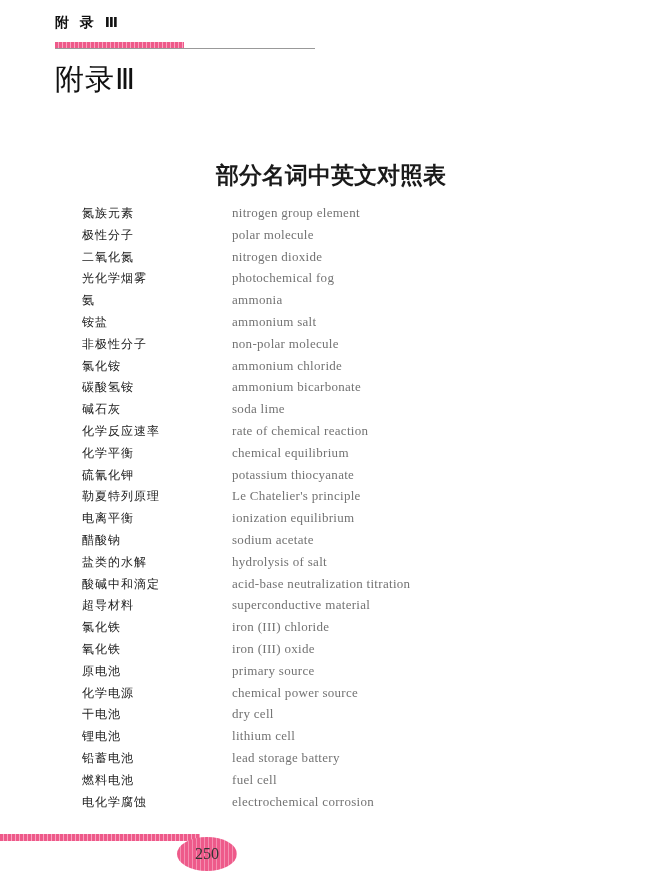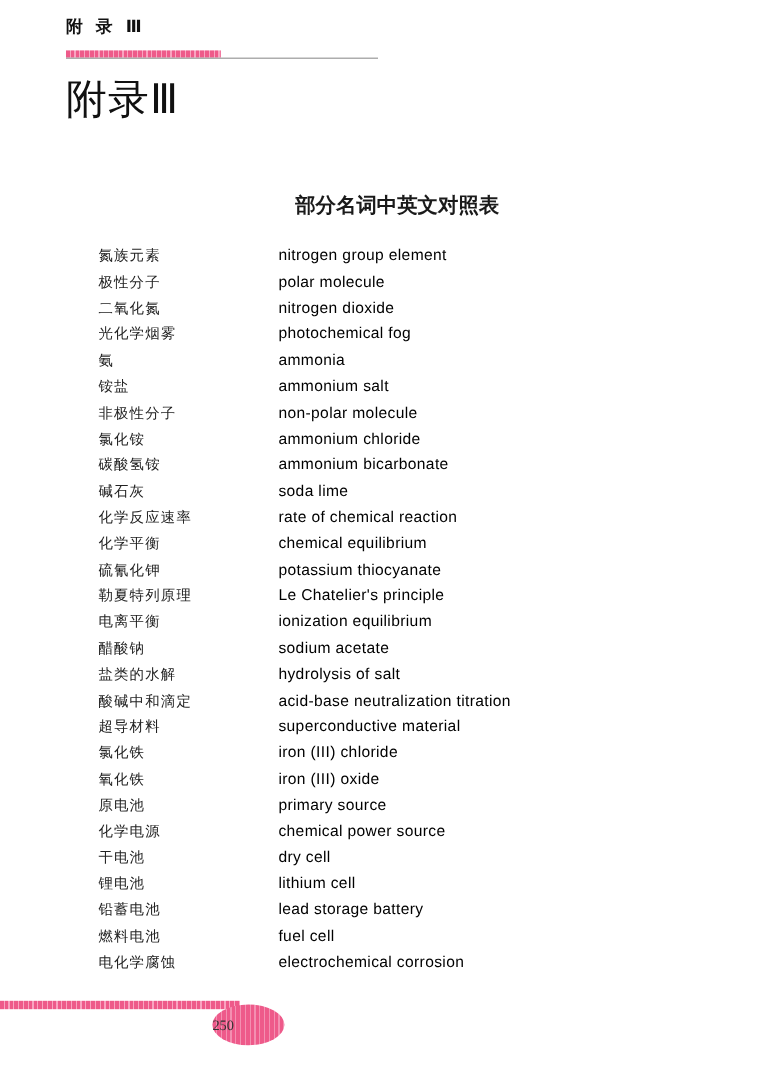--- a/index.html
+++ b/index.html
@@ -1,32 +1,32 @@
 <!DOCTYPE html>
 <html><head>
 <meta charset="utf-8">
 <style>
   html,body{margin:0;padding:0;background:#fff;}
   body{width:650px;height:893px;position:relative;overflow:hidden;font-family:"DejaVu Serif",serif;color:#1a1a1a;}
   .hdr-label{position:absolute;left:55px;top:14px;font-family:"DejaVu Sans",sans-serif;font-size:14px;font-weight:bold;letter-spacing:3px;color:#111;}
   .hdr-bar{position:absolute;left:55px;top:42px;width:129px;height:6px;
     background:repeating-linear-gradient(90deg,#ee5a8a 0 3px,#f9a3c0 3px 4px);}
   .hdr-line{position:absolute;left:55px;top:48px;width:260px;height:1px;background:#999;}
-  .big-title{position:absolute;left:55px;top:60px;font-family:"DejaVu Sans",sans-serif;font-size:34px;color:#111;letter-spacing:1px;}
-  .sub-title{position:absolute;left:0;width:650px;top:160px;text-align:center;font-size:17px;font-weight:bold;padding-left:0;}
+  .big-title{position:absolute;left:55px;top:60px;font-family:"DejaVu Sans",sans-serif;font-size:29px;color:#111;letter-spacing:1px;}
+  .sub-title{position:absolute;left:0;width:650px;top:160px;text-align:center;font-size:23px;font-weight:bold;padding-left:0;}
   .sub-title span{display:inline-block;margin-left:0;position:relative;left:0;}
   .rows{position:absolute;left:82px;top:205px;}
   .row{height:21.8px;display:flex;font-size:12px;}
   .zh{width:150px;color:#222;letter-spacing:1px;}
-  .en{font-family:Liberation Sans, sans-serif;font-size:13px;color:#000000;letter-spacing:0.3px;}
+  .en{font-family:Liberation Serif, serif;font-size:13px;color:#737373;letter-spacing:0.3px;}
   .foot-bar{position:absolute;left:0;top:834px;width:200px;height:7px;
     background:repeating-linear-gradient(90deg,#ee5a8a 0 3px,#f9a3c0 3px 4px);}
   .page-oval{position:absolute;left:177px;top:837px;width:60px;height:34px;border-radius:50%;
     background:repeating-linear-gradient(90deg,#ee5a8a 0 3px,#f48fb1 3px 4px);
-    display:flex;align-items:center;font-family:"Liberation Serif",serif;font-size:12px;color:#333;}
+    display:flex;align-items:center;justify-content:center;font-family:"Liberation Serif",serif;font-size:16px;color:#333;}
 </style>
 </head>
 <body>
 
 <div class="hdr-label">附 录 Ⅲ</div>
 <div class="hdr-bar"></div>
 <div class="hdr-line"></div>
 
 <div class="big-title">附录Ⅲ</div>
 

